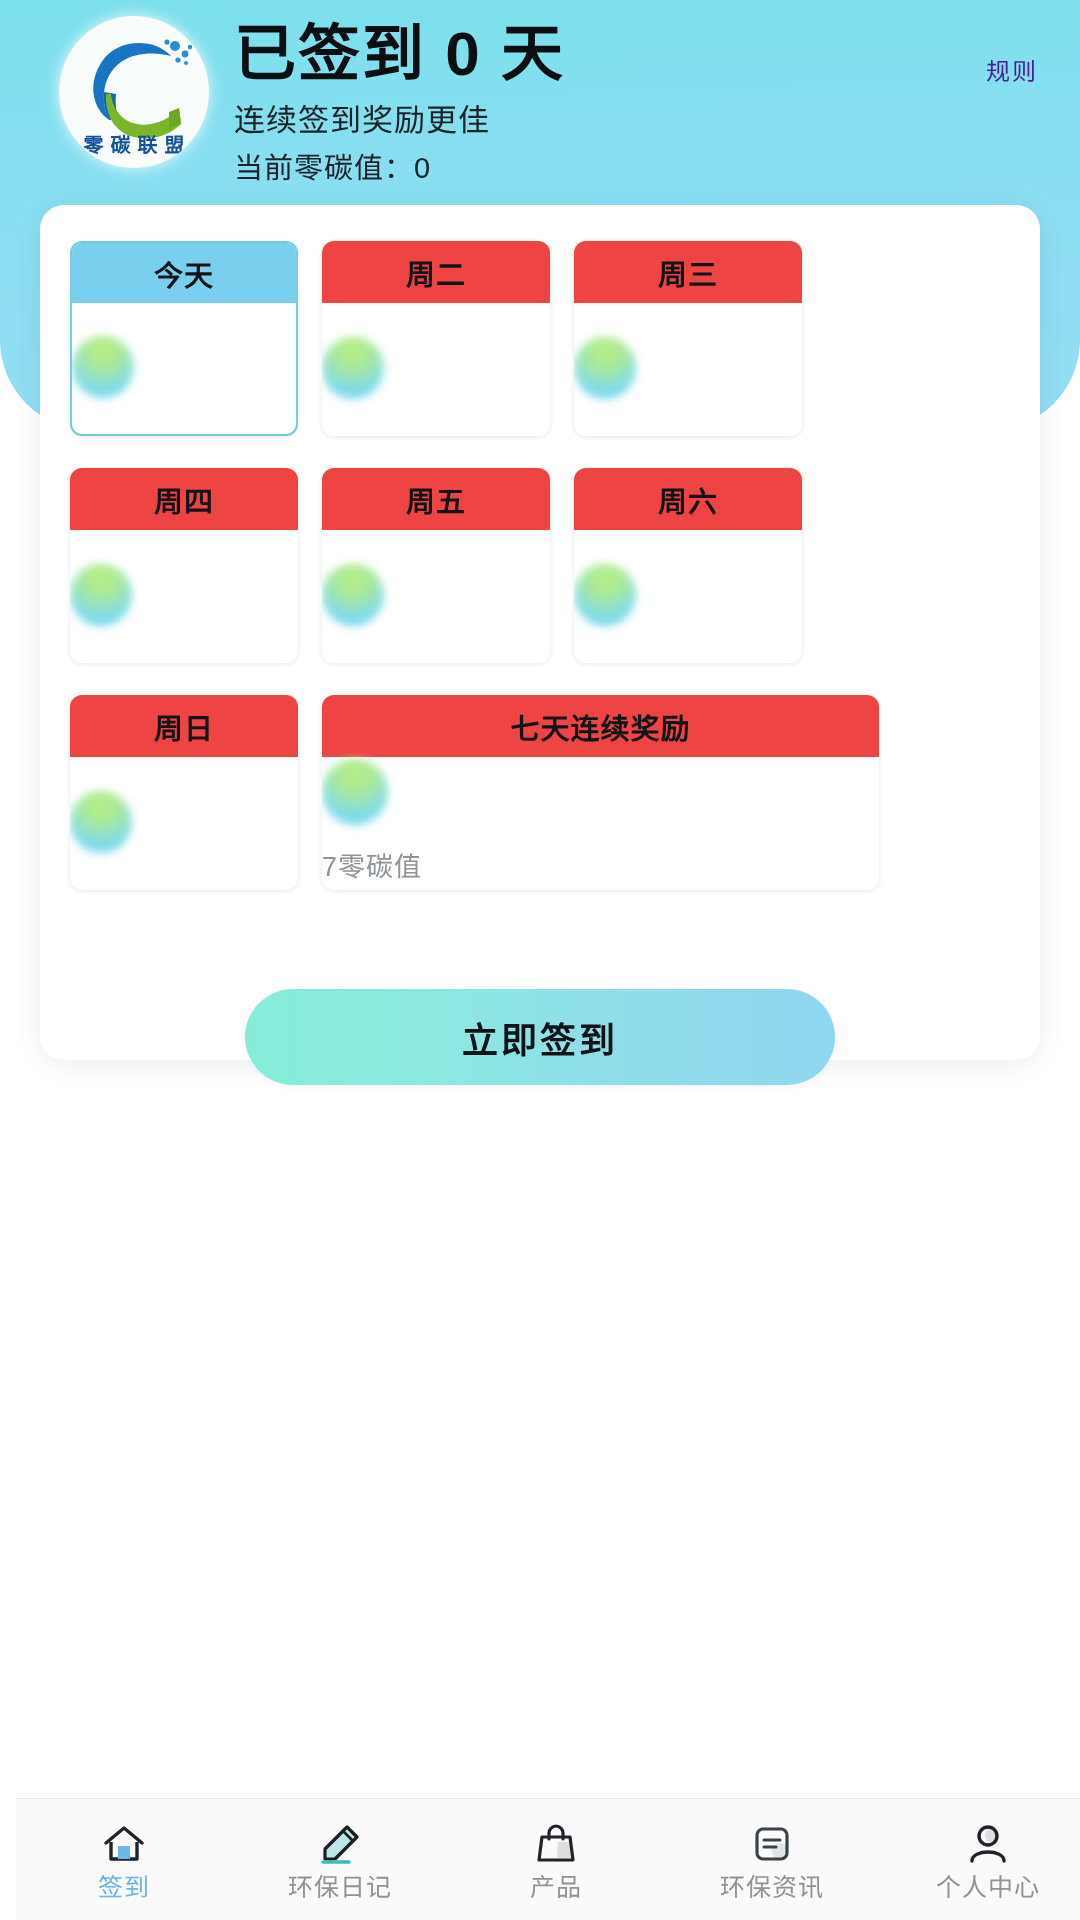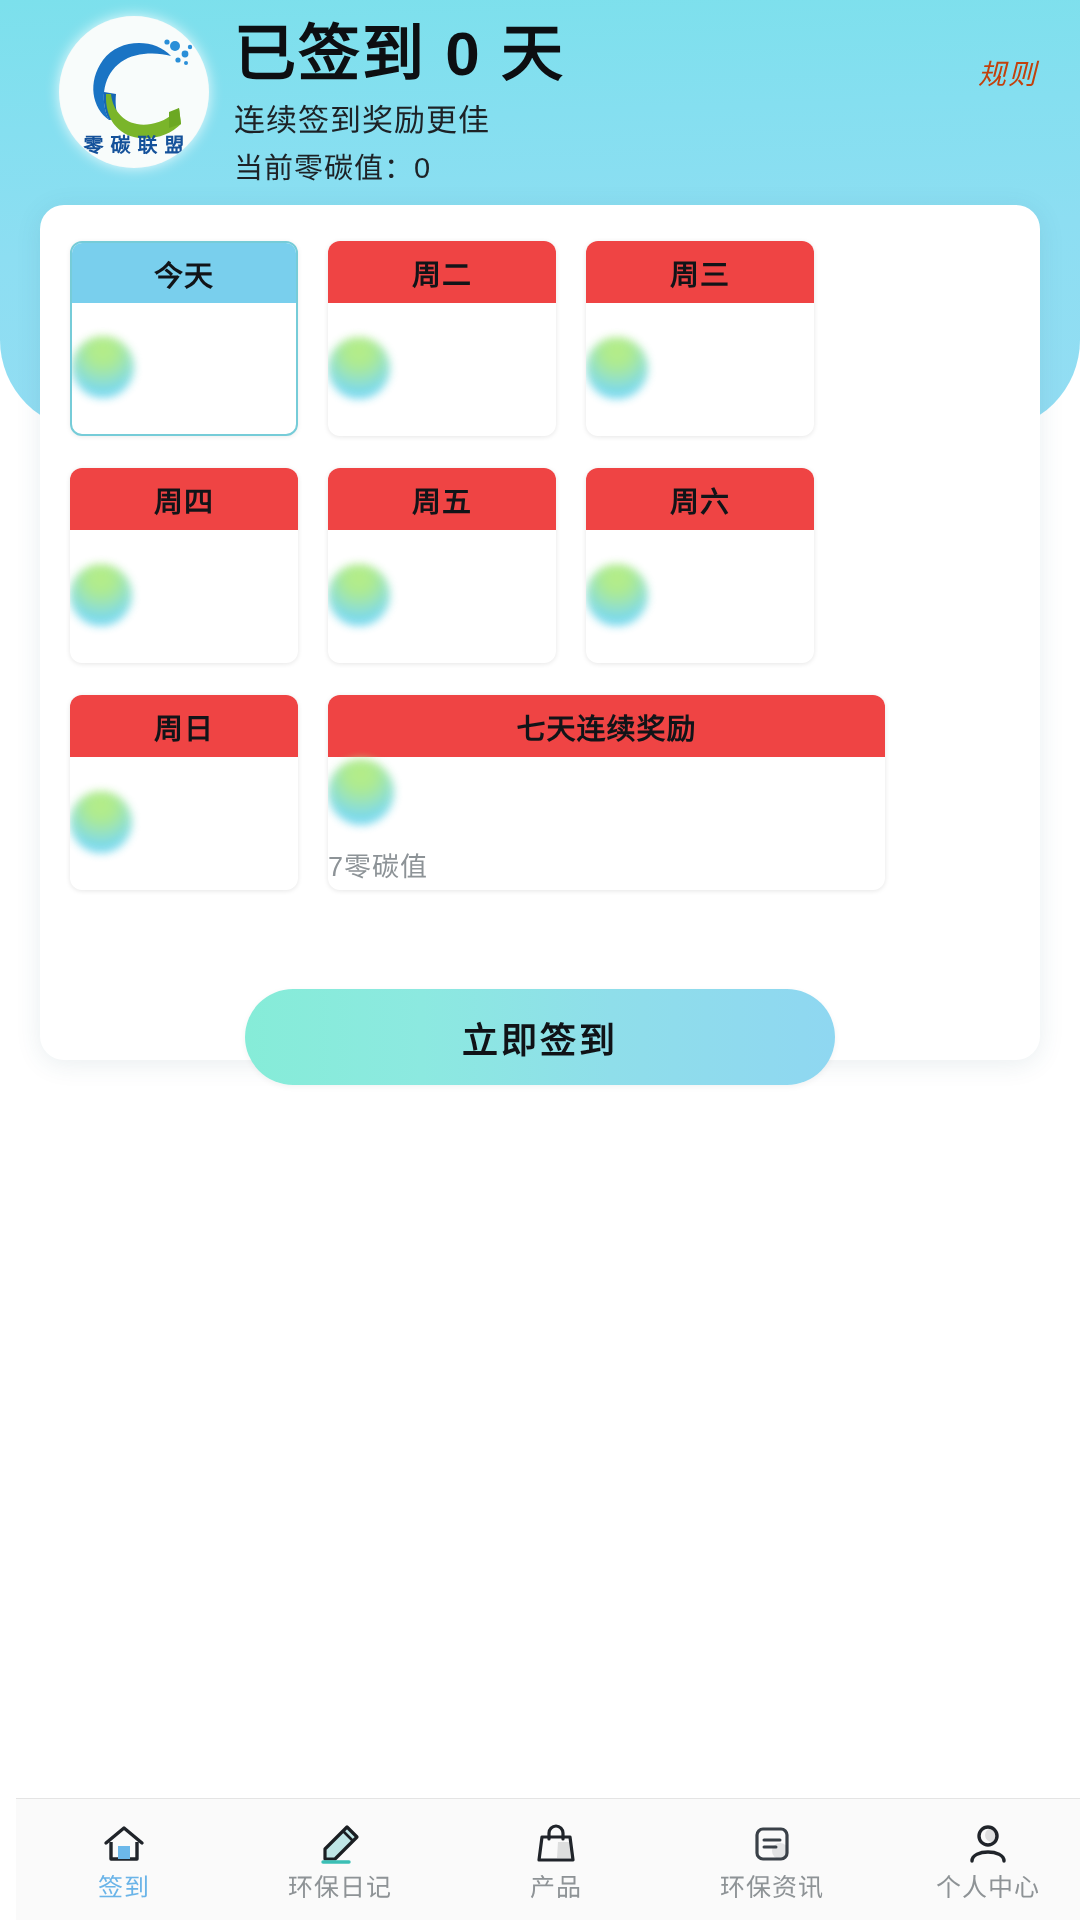--- a/index.html
+++ b/index.html
@@ -90,46 +90,45 @@
     font-size:29px;
     color:#1d2226;
     margin-top:12px;
     letter-spacing:1px;
     line-height:1.2;
     white-space:nowrap;
   }
 
   .rules-btn {
     flex:0 0 auto;
-    font-size:28px;
-    color:#c2410c;
+    font-size:24px;
+    color:#4c1d95;
     margin-top:32px;
     letter-spacing:2px;
     cursor:pointer;
     padding:6px 8px;
-    font-style:italic;
   }
 
   
   .panel {
     position:absolute;
     left:40px; top:205px;
     width:1000px;
     height:855px;
     background:#ffffff;
     border-radius:24px;
     box-shadow:0 4px 26px rgba(40,90,110,0.10);
     z-index:4;
     padding:36px 30px 0 30px;
   }
 
   .grid {
     display:flex;
     flex-wrap:wrap;
-    gap:32px 30px;
+    gap:32px 24px;
     justify-content:flex-start;
   }
 
   
   .day-card {
     width:228px;
     height:195px;
     background:#ffffff;
     border-radius:12px;
     box-shadow:0 1px 5px rgba(0,0,0,0.10);

